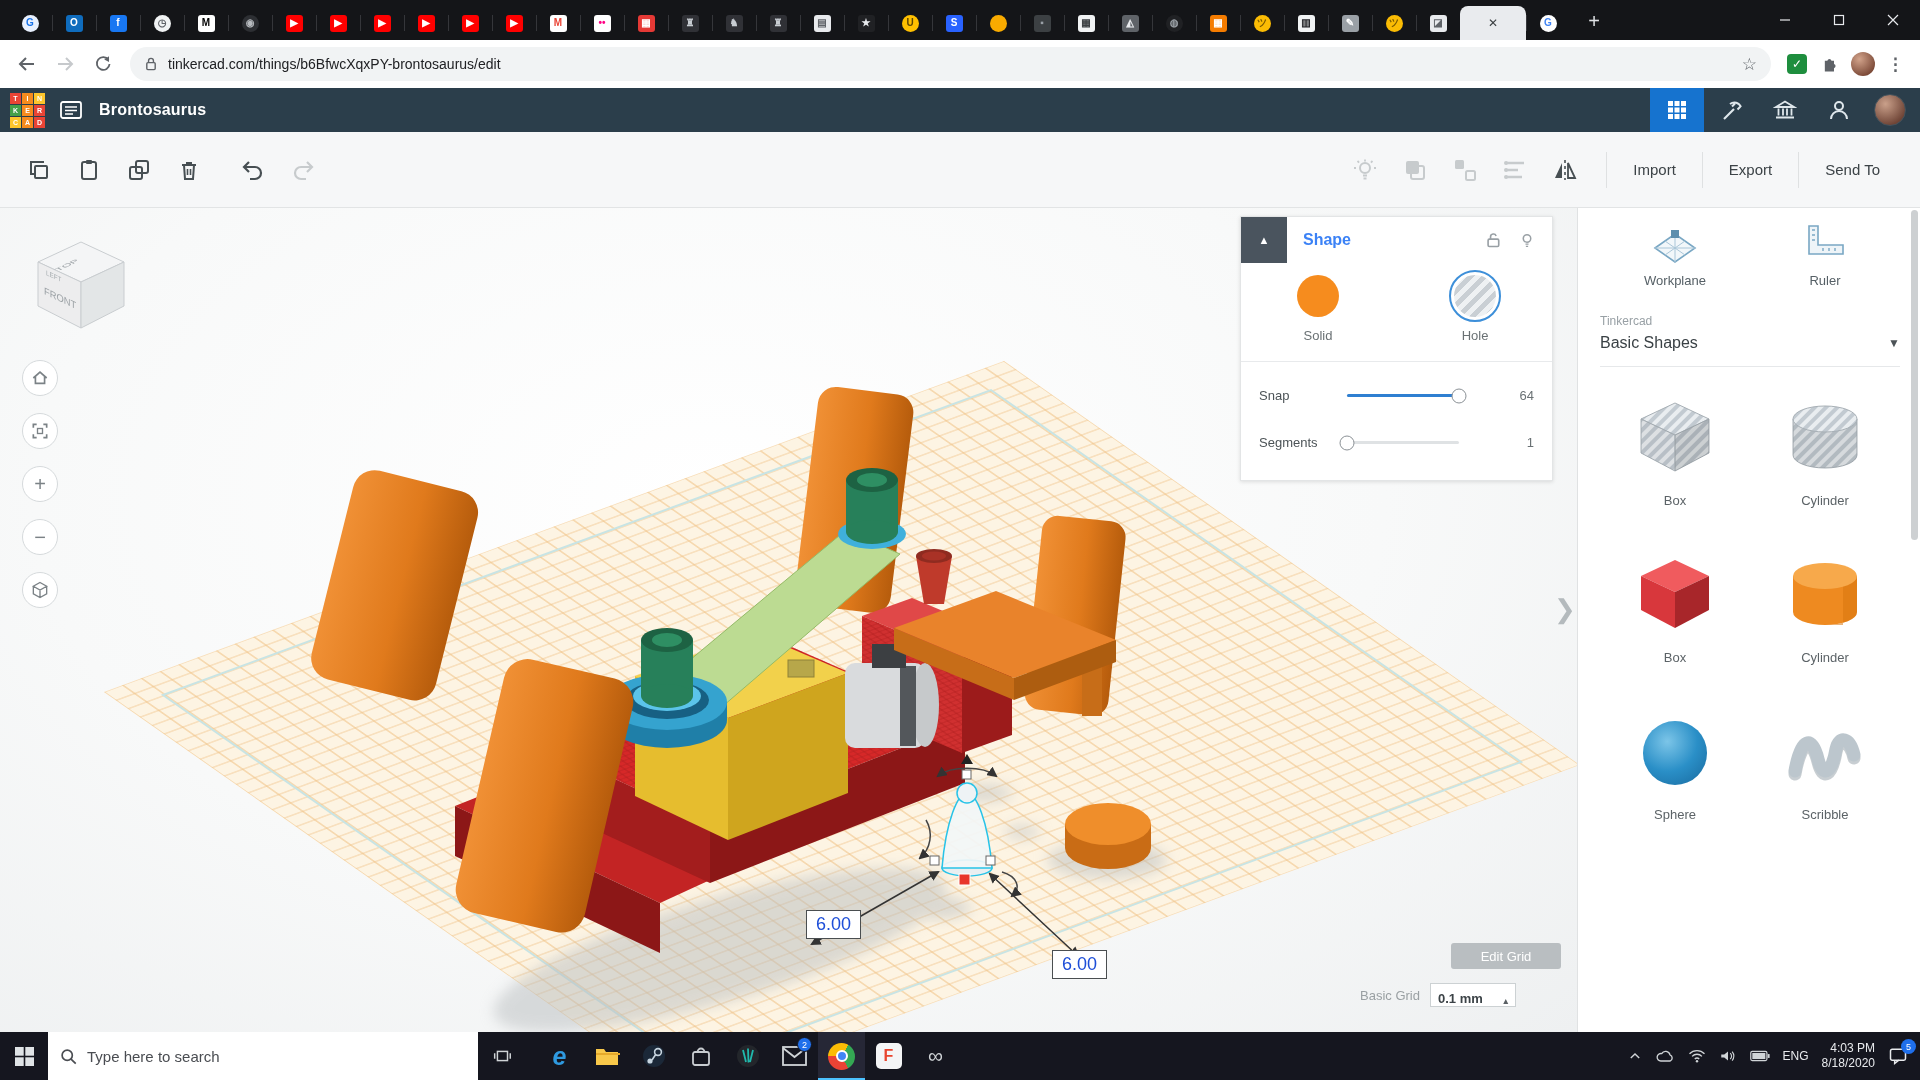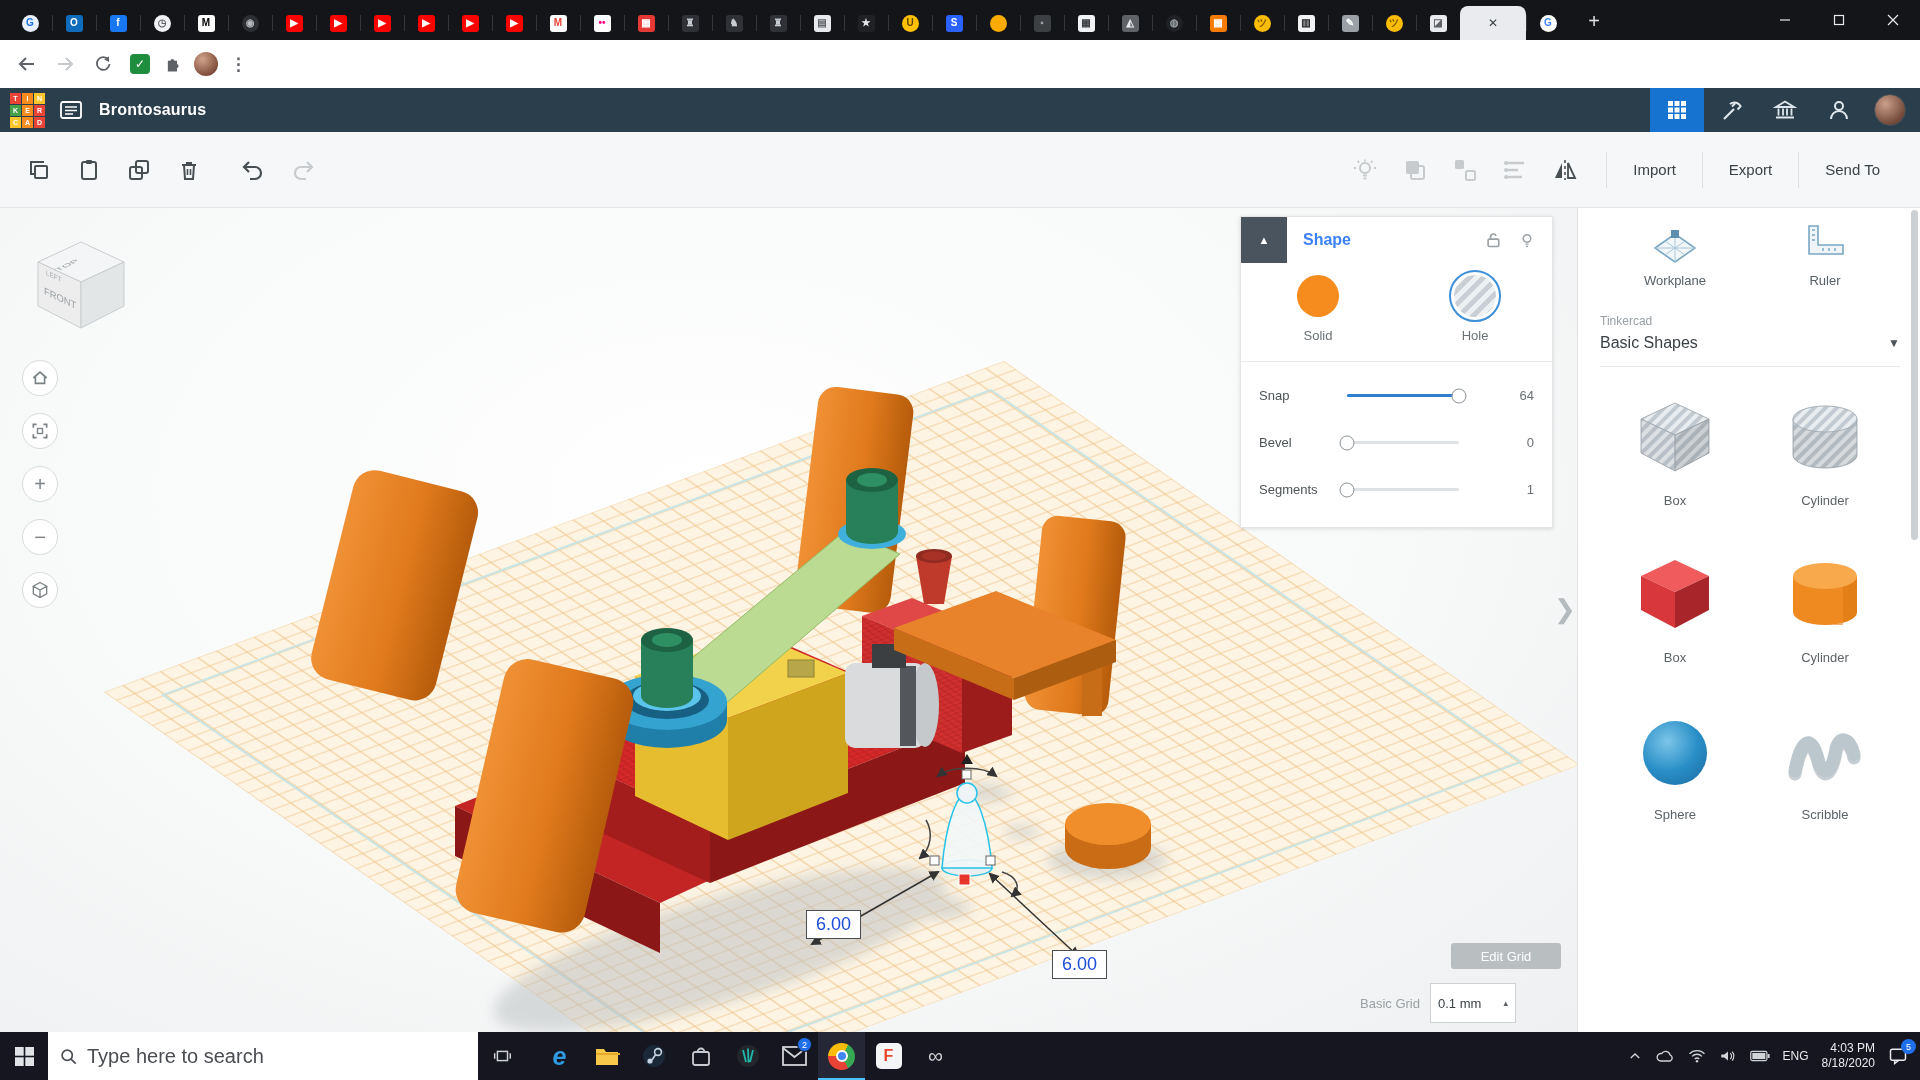--- a/index.html
+++ b/index.html
@@ -78,42 +78,42 @@
   .strack { position:relative; width:112px; height:3px; background:#dfe2e4; border-radius:2px; }
   .sfill { position:absolute; left:0; top:0; height:3px; background:#2f7fd1; border-radius:2px; }
   .shandle { position:absolute; top:50%; width:15px; height:15px; background:#fff; border:1px solid #8b9196; border-radius:50%; transform:translate(-50%,-50%); }
   .sval { flex:1; text-align:right; font-size:13px; color:#6a7174; }
 
   
   .dimlabel { position:absolute; background:#fff; border:1px solid #4a4e50; color:#1d4ed8; font-size:18px; padding:3px 9px; }
   .editgrid { position:absolute; left:1451px; top:735px; width:110px; height:26px; background:#b9bec1; color:#fff; font-size:13px; display:flex; align-items:center; justify-content:center; border-radius:3px; }
   .snaprow { position:absolute; left:1360px; top:775px; display:flex; align-items:center; gap:10px; }
   .snaplabel { font-size:13px; color:#9aa0a3; }
-  .snapdd { width:86px; height:40px; background:#fff; border:1px solid #ccd1d3; display:flex; align-items:center; justify-content:space-between; padding:0 7px; font-size:13px; color:#3c4347; }
+  .snapdd { width:86px; height:24px; background:#fff; border:1px solid #ccd1d3; display:flex; align-items:flex-end; justify-content:space-between; padding:0 7px; font-size:13px; color:#3c4347;font-weight:bold; }
   .snapcaret { font-size:9px; color:#5a6064; }
   .panel-handle { position:absolute; left:1554px; top:386px; color:#b4babd; font-size:26px; }
 
   
   .sidebar { width:343px; background:#fff; border-left:1px solid #e0e2e3; position:relative; padding:12px 20px 0 22px; flex:none; }
   .sb-top { display:flex; }
   .sb-tool { width:50%; display:flex; flex-direction:column; align-items:center; gap:9px; color:#566066; font-size:13px; }
   .sb-brand { margin-top:26px; font-size:12px; color:#98a0a5; }
   .sb-dd { display:flex; align-items:center; margin-top:6px; padding-bottom:14px; border-bottom:1px solid #e6e8ea; }
   .sb-dd-label { font-size:16px; color:#3a4145; }
   .sb-caret { margin-left:auto; color:#4c5357; font-size:12px; }
   .sb-grid { display:grid; grid-template-columns:1fr 1fr; row-gap:42px; margin-top:26px; justify-items:center; }
   .sb-shape { display:flex; flex-dire ction:column; flex-direction:column; align-items:center; gap:12px; }
   .sb-shape-label { font-size:13px; color:#5c6367; }
   .sb-scroll { position:absolute; right:2px; top:2px; width:7px; height:330px; background:#cdd0d2; border-radius:4px; }
 
   
   .taskbar { height:48px; background:#15161f; display:flex; align-items:stretch; color:#e8eaed; flex:none; }
   .tk-start { width:48px; display:flex; align-items:center; justify-content:center; }
   .tk-search { width:430px; background:#fff; display:flex; align-items:center; gap:10px; padding-left:12px; }
-  .tk-search span { font-size:20px; color:#4a4d52; }
+  .tk-search span { font-size:15px; color:#4a4d52; }
   .tk-tv { width:48px; display:flex; align-items:center; justify-content:center; }
   .tk-apps { display:flex; align-items:stretch; margin-left:10px; }
   .tk-app { width:47px; display:flex; align-items:center; justify-content:center; position:relative; }
   .tk-app.active { background:#262736; box-shadow:inset 0 -2px 0 #4cc2ff; }
   .badge { position:absolute; top:5px; right:6px; min-width:15px; height:15px; border-radius:8px; background:#1f6feb; border:1px solid #15161f; color:#fff; font-size:9px; display:flex; align-items:center; justify-content:center; padding:0 3px; }
   .chrome-ball { width:27px; height:27px; border-radius:50%; background:conic-gradient(from 150deg, #ea4335 0 120deg, #fbbc05 120deg 240deg, #34a853 240deg 360deg); display:flex; align-items:center; justify-content:center; }
   .chrome-core { width:12px; height:12px; border-radius:50%; background:#4285f4; border:2.5px solid #fff; }
   .f-ico { width:26px; height:26px; border-radius:5px; background:#f4f5f6; color:#e8442e; font-weight:800; font-size:16px; display:flex; align-items:center; justify-content:center; }
   .inf { font-size:21px; color:#d0d4d7; }
   .edge-e { font-size:25px; font-weight:700; color:#2f9ae0; font-style:italic; }
@@ -269,20 +269,28 @@
     <div class="navbtn dis">
       <svg width="22" height="22" viewBox="0 0 22 22">
           <path d="M4,11 H17 M12,5 l6,6 -6,6" fill="none" stroke="currentColor" stroke-width="2"></path>
         </svg>
     </div>
     <div class="navbtn">
       <svg width="20" height="20" viewBox="0 0 22 22">
           <path d="M17,6.5 A7,7 0 1 0 18.2,11" fill="none" stroke="currentColor" stroke-width="2"></path>
           <polygon points="17.6,2.5 17.6,8.8 12.4,6" fill="currentColor"></polygon>
         </svg>
+    </div>
+    <div class="urlpill">
+      <svg width="14" height="16" viewBox="0 0 20 22">
+          <rect x="4" y="9" width="12" height="10" rx="1.5" fill="none" stroke="#5f6368" stroke-width="2"></rect>
+          <path d="M6.5,9 V6.5 a3.5,3.5 0 0 1 7,0 V9" fill="none" stroke="#5f6368" stroke-width="2"></path>
+        </svg>
+      <span class="url">tinkercad.com/things/b6BfwcXqxPY-brontosaurus/edit</span>
+      <span style="color:#5f6368;font-size:17px;">☆</span>
     </div>
     <div class="addr-right">
       <span class="ext-check">✓</span>
       <svg width="20" height="20" viewBox="0 0 24 24" style="color:#5f6368">
           <path d="M7,9 h3 a2.6,2.6 0 0 1 5,0 h3 v4 a2.6,2.6 0 0 1 0,5 v4 H7 z" fill="currentColor" transform="translate(0,-1)"></path>
         </svg>
       <span class="avatar-sm"></span>
       <span class="kebab">⋮</span>
     </div>
   </div>
@@ -627,28 +635,20 @@
         <div class="sliders">
           <div class="srow">
             <span class="slabel">Snap</span>
             <div class="strack">
                 <div class="sfill" style="width: 100%;"></div>
                 <div class="shandle" style="left: 100%;"></div>
               </div>
             <span class="sval">64</span>
           </div>
           <div class="srow">
-            <span class="slabel">Bevel</span>
-            <div class="strack">
-                <div class="sfill" style="width: 0%;"></div>
-                <div class="shandle" style="left: 0%;"></div>
-              </div>
-            <span class="sval">0</span>
-          </div>
-          <div class="srow">
             <span class="slabel">Segments</span>
             <div class="strack">
                 <div class="sfill" style="width: 0%;"></div>
                 <div class="shandle" style="left: 0%;"></div>
               </div>
             <span class="sval">1</span>
           </div>
         </div>
       </div>
 

